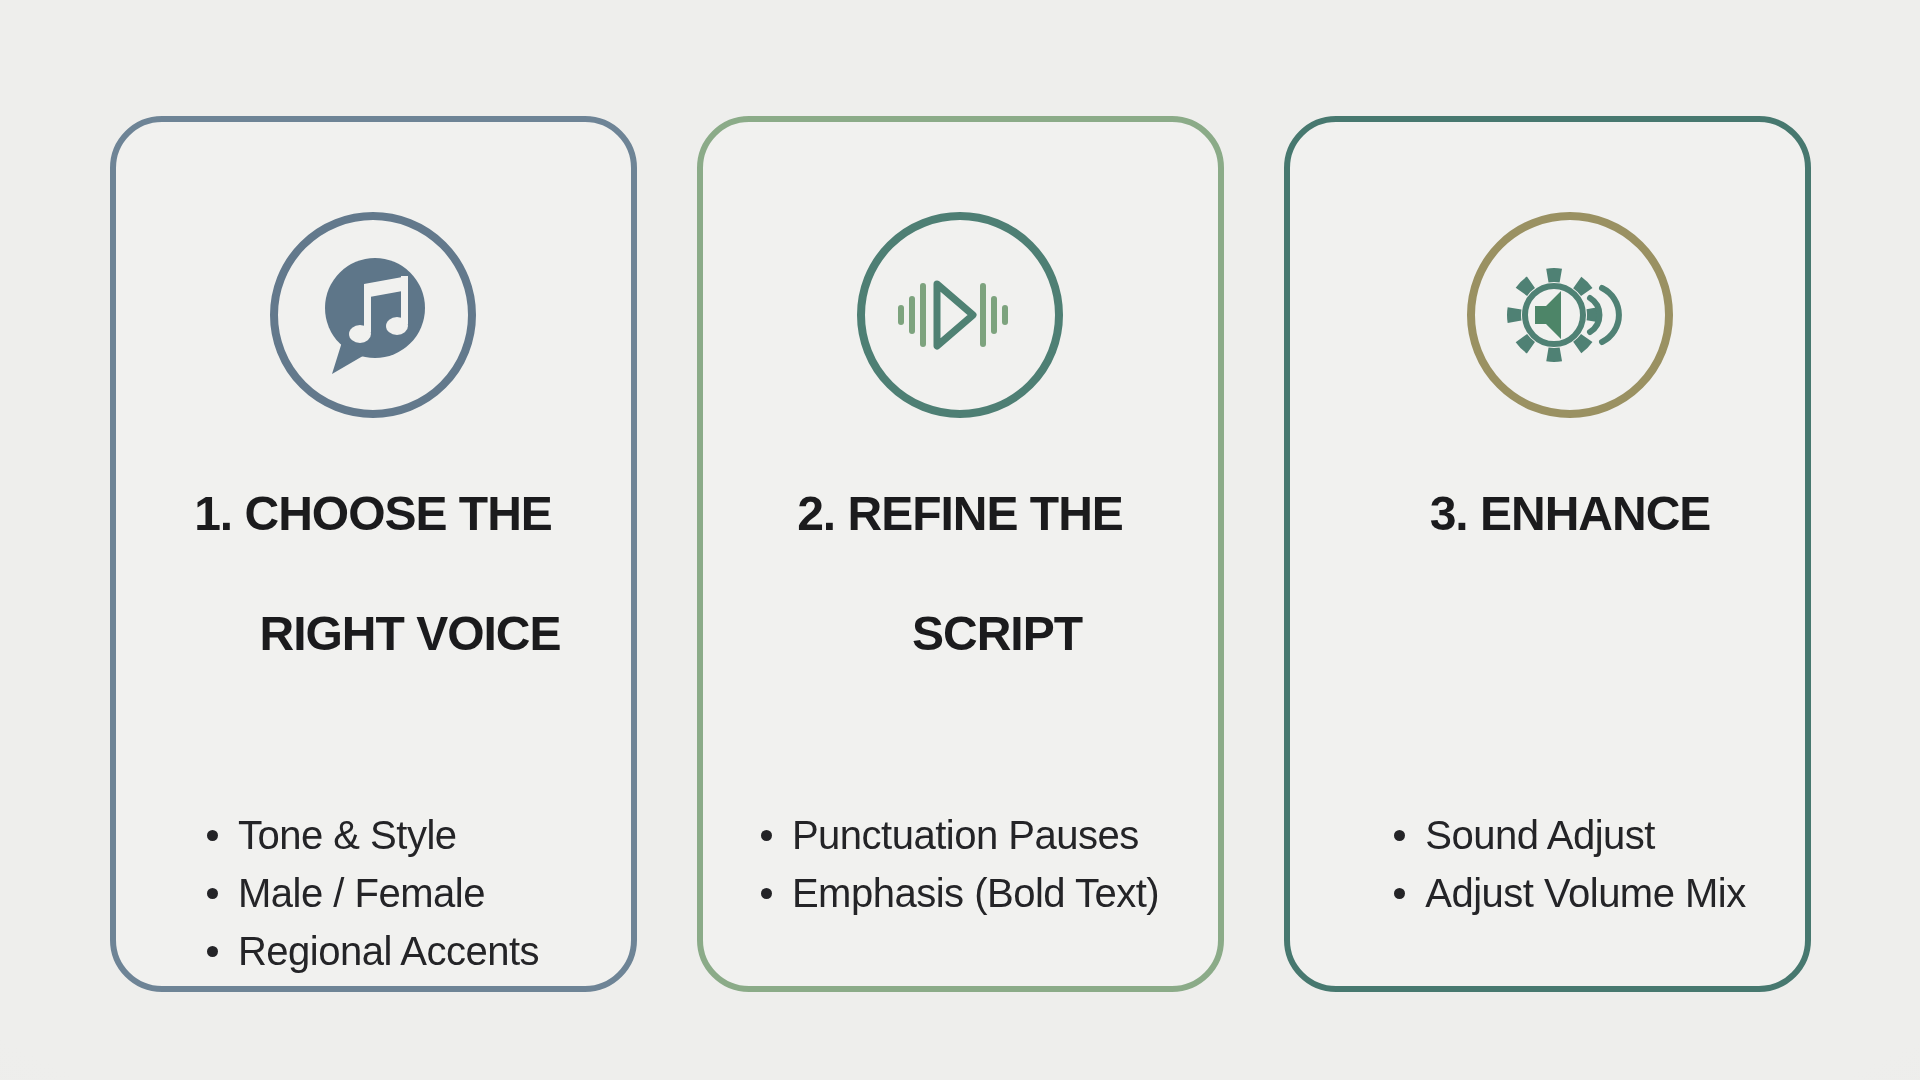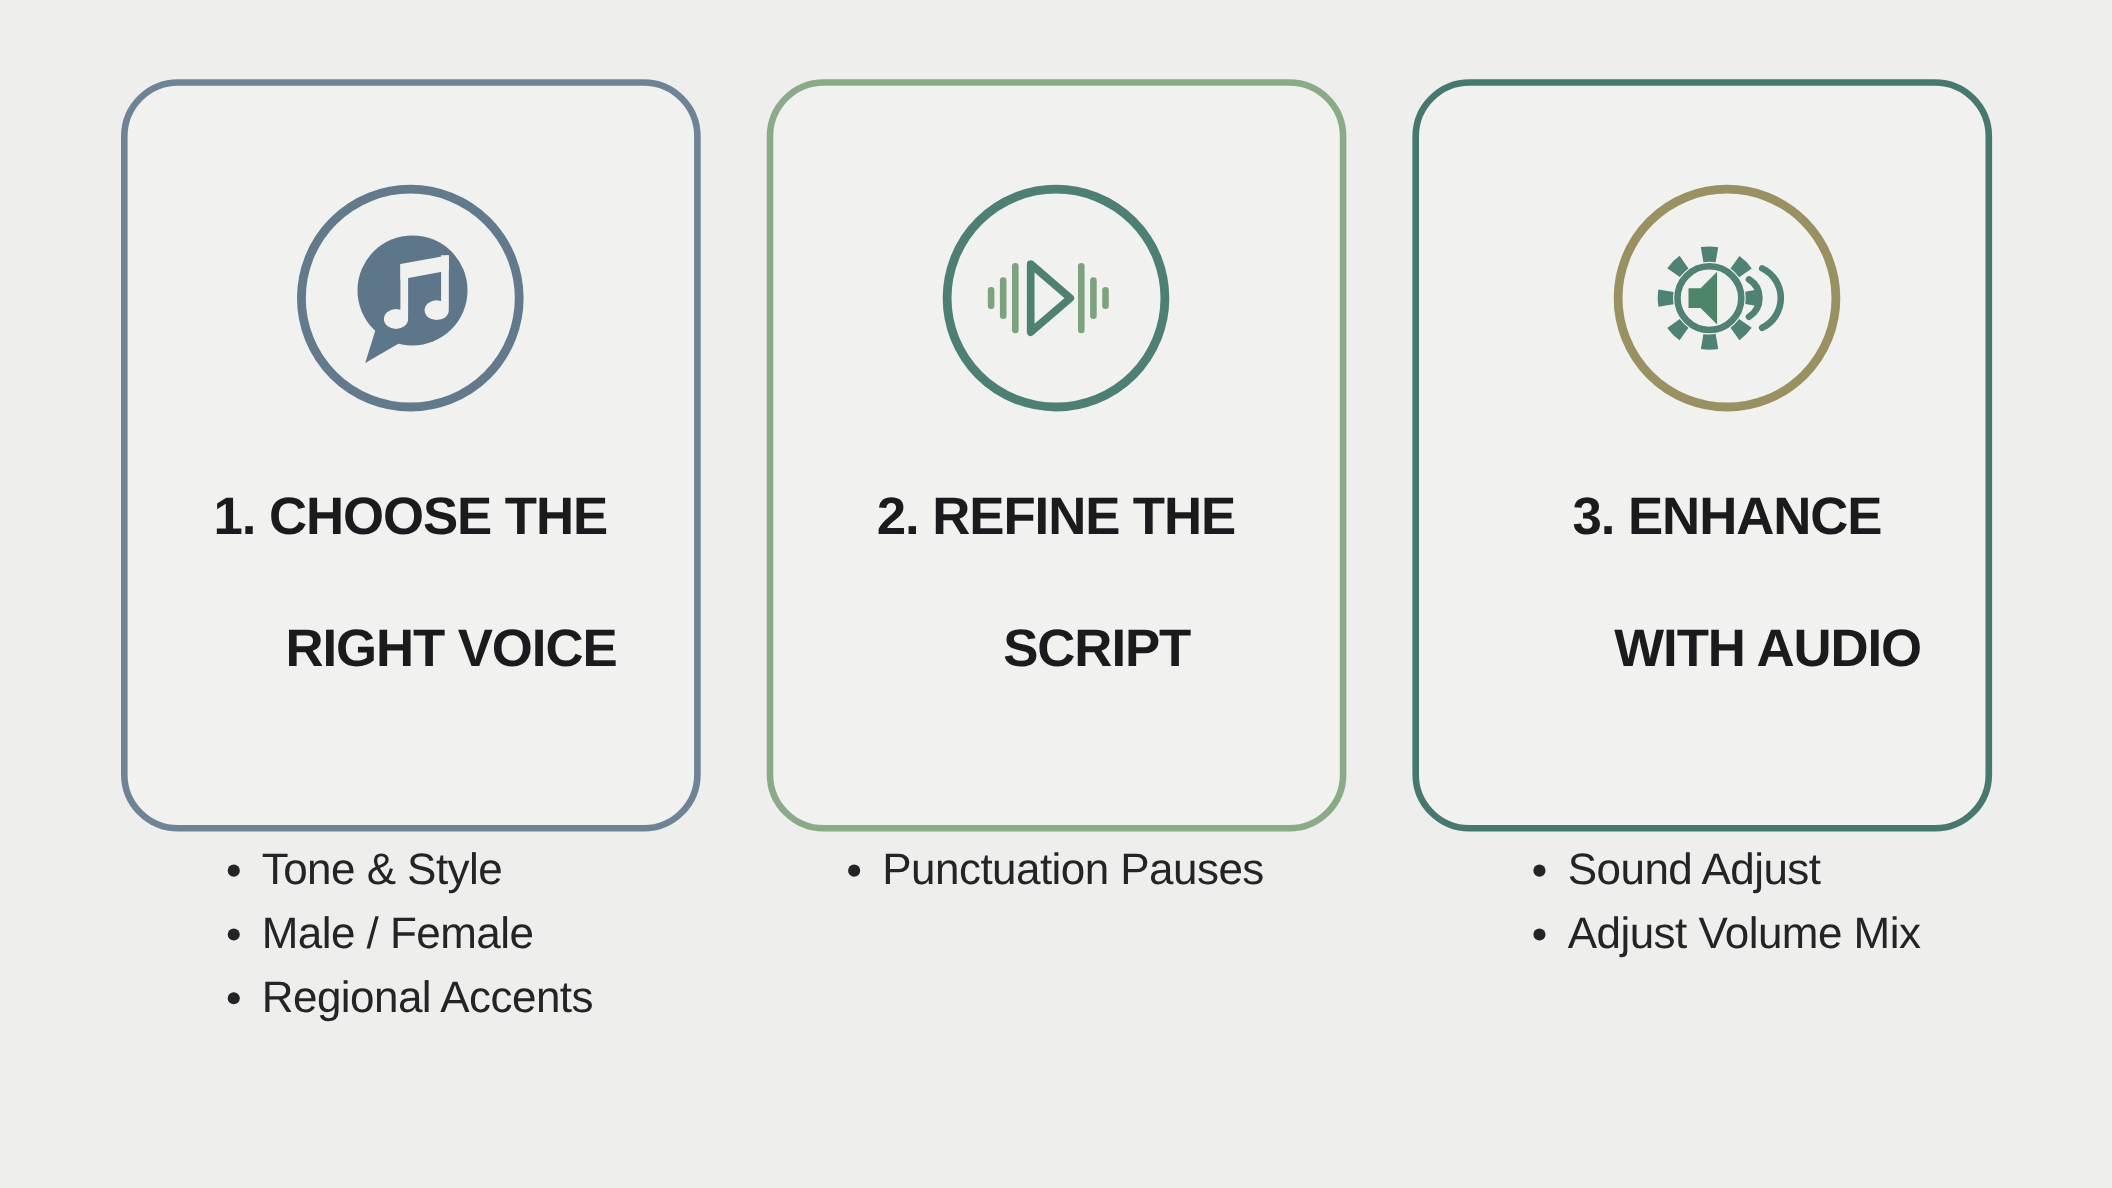--- a/index.html
+++ b/index.html
@@ -10,25 +10,25 @@
                 var(--background, #eeeeec) 55%,
                 var(--background-edge, #e7e7e5) 100%);
   }
   .stage {
     width: 1920px; height: 1080px; box-sizing: border-box;
     display: flex; justify-content: center; align-items: flex-start;
     gap: 60px; padding-top: 72px;
   }
   .card {
     box-sizing: border-box;
-    width: 527px; height: 684px;
+    width: 527px; height: 876px;
     border-radius: 52px;
     border: 6px solid #888;
     background: var(--card-background, #f1f1ef);
-    display: flex; flex-direction: column; align-items: center;
+    display: flex; flex-direction: column; align-items: center; margin-top: 44px;
   }
   .card-1 { border-color: var(--card1-border, #6e8496); }
   .card-2 { border-color: var(--card2-border, #8bab88); }
   .card-3 { border-color: var(--card3-border, #47786f); padding-left: 46px; }
 
   .icon-ring {
     margin-top: 90px;
     width: 190px; height: 190px;
     border-radius: 50%;
     border: 8px solid #888;
@@ -113,34 +113,35 @@
         <path class="i2-tri" d="M42,15 L78,46 L42,77 Z"></path>
         <line class="i2-bar" x1="88" y1="17" x2="88" y2="75"></line>
         <line class="i2-bar" x1="99" y1="30" x2="99" y2="62"></line>
         <line class="i2-bar" x1="110" y1="39" x2="110" y2="53"></line>
       </svg>
     </div>
     <h2 class="card-title"><span>2. REFINE THE</span><br>
       <span>SCRIPT</span></h2>
     <ul class="bullet-list">
       <li>Punctuation Pauses</li>
+      <li>Emphasis (Bold Text)</li>
     </ul>
   </section>
 
   <section class="card card-3">
     <div class="icon-ring ring-3">
       <svg width="132" height="110" viewBox="0 0 132 110">
         <circle class="i3-teeth" cx="50" cy="55" r="40" transform="rotate(-10 50 55)"></circle>
         <circle class="i3-line i3-body" cx="50" cy="55" r="29"></circle>
         <polygon class="i3-fill" points="31,46 42,46 57,31 57,79 42,64 31,64"></polygon>
         <path class="i3-line i3-wave" d="M86,38 A20,20 0 0 1 86,72"></path>
         <path class="i3-line i3-wave" d="M98,28 A30,30 0 0 1 98,82"></path>
       </svg>
     </div>
     <h2 class="card-title"><span>3. ENHANCE</span><br>
-      <span>WITH AUDIO</span></h2>
+      </h2>
     <ul class="bullet-list">
       <li>Sound Adjust</li>
       <li>Adjust Volume Mix</li>
     </ul>
   </section>
 
 </div>
 
 </body></html>

